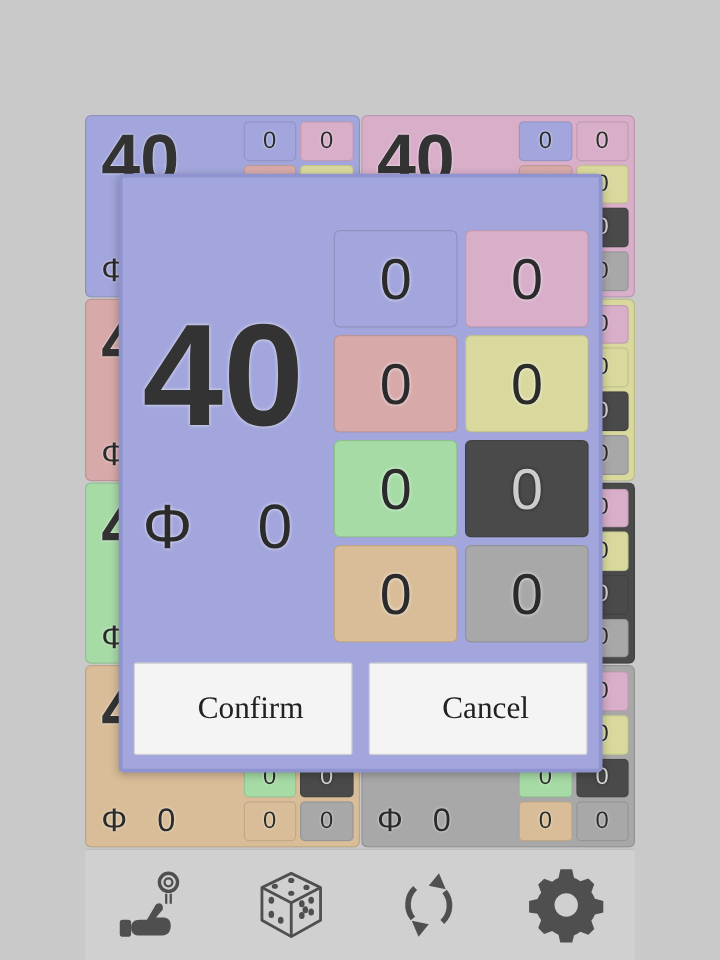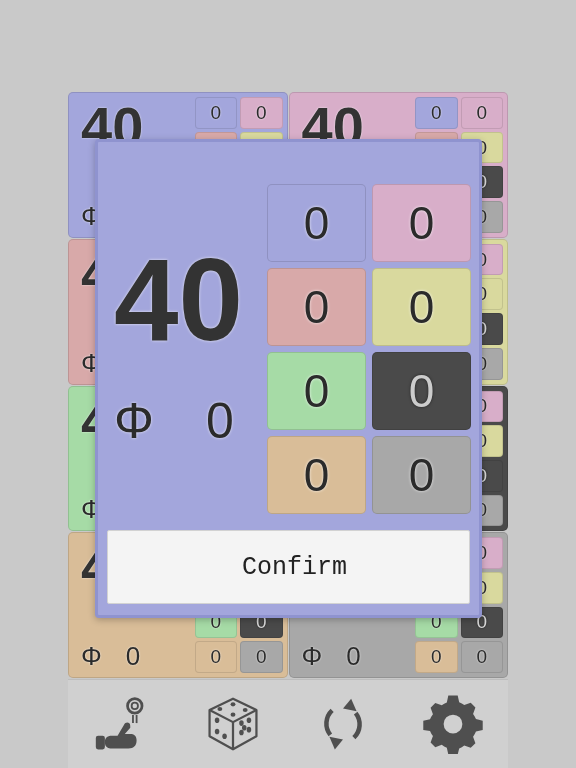--- a/index.html
+++ b/index.html
@@ -158,21 +158,21 @@
     flex: 1;
     background: #f4f4f4;
     border: 1px solid #d2d2d2;
     border-radius: 2px;
     font-size: 25px;
     color: #222222;
     display: flex;
     align-items: center;
     justify-content: center;
     cursor: pointer;
-    font-family: Liberation Mono, monospace;
+    font-family: Liberation Serif, serif;
     padding-left: 12px;
   }
 
   
   #toolbar {
     position: absolute;
     left: 68px;
     top: 679px;
     width: 440px;
     height: 89px;
@@ -352,20 +352,21 @@
         <div class="mtile" style="background: rgb(217, 217, 158);">0</div>
         <div class="mtile" style="background: rgb(166, 219, 166);">0</div>
         <div class="mtile dark" style="background: rgb(74, 74, 74);">0</div>
         <div class="mtile" style="background: rgb(217, 189, 152);">0</div>
         <div class="mtile" style="background: rgb(168, 168, 168);">0</div>
       </div>
   </div>
 
   <div id="modal-actions">
     <div class="mbtn">Confirm</div>
+    <div class="mbtn">Cancel</div>
   </div>
 </div>
 
 <div id="toolbar">
 
   <div class="tbtn">
     <span>
       <svg width="58" height="58" viewBox="0 0 64 64" fill="#4f4f4f">
         <ellipse cx="45" cy="12" rx="8" ry="8" fill="none" stroke="#4f4f4f" stroke-width="3"></ellipse>
         <ellipse cx="45" cy="12" rx="3.5" ry="3.5" fill="none" stroke="#4f4f4f" stroke-width="2"></ellipse>

